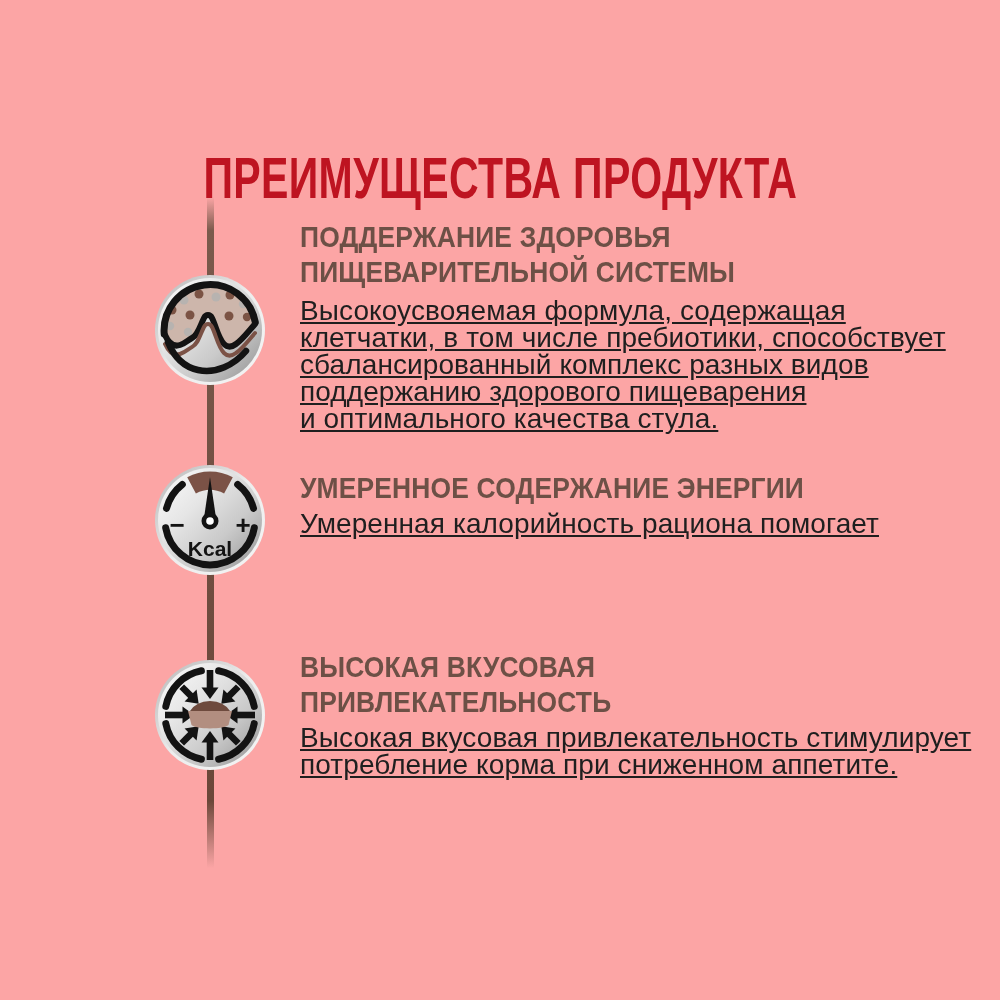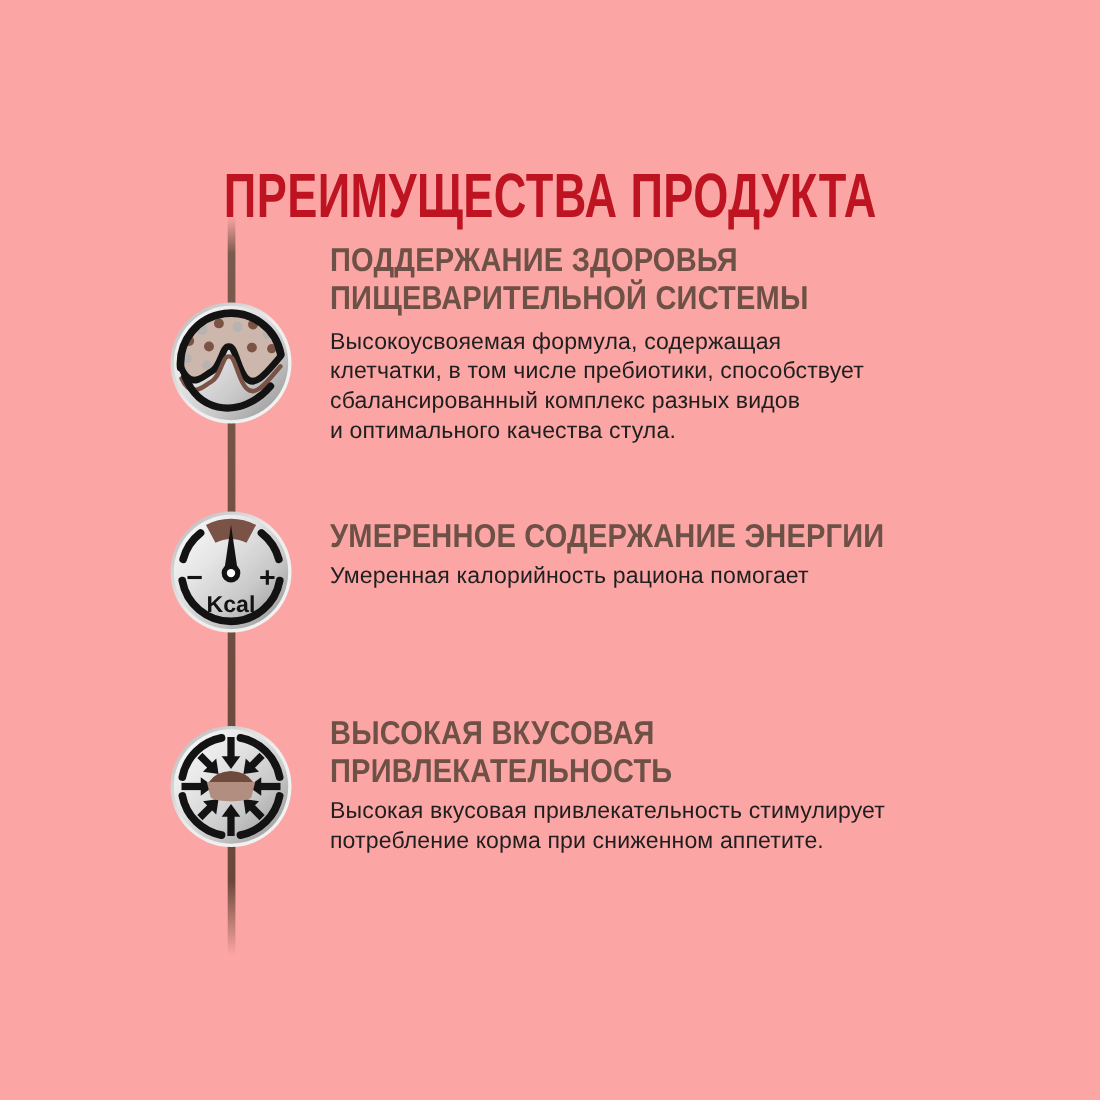--- a/index.html
+++ b/index.html
@@ -39,22 +39,23 @@
     color:var(--brown-heading);font-weight:bold;
     font-size:30px;line-height:35px;letter-spacing:0.2px;
     transform:scaleX(0.88);transform-origin:0 50%;
     white-space:nowrap;
   }
   .h1{top:219px;} .h2{top:470px;} .h3{top:649px;}
 
   .sec-body{
     position:absolute;left:300px;
     color:var(--body-text);
-    font-size:21px;line-height:27px;letter-spacing:0.1px;
+    font-size:28px;line-height:27px;letter-spacing:0.1px;
     white-space:nowrap;
+    text-decoration:underline;
   }
   .b1{top:297px;} .b2{top:510px;} .b3{top:724px;}
 
   .kcal-text{font-family:"Liberation Sans",sans-serif;font-weight:bold;}
 </style>
 </head>
 <body>
 
 <div class="canvas">
 
@@ -171,20 +172,21 @@
   </svg>
 
   <div class="sec-heading h1">
     <div>ПОДДЕРЖАНИЕ ЗДОРОВЬЯ</div>
     <div>ПИЩЕВАРИТЕЛЬНОЙ СИСТЕМЫ</div>
   </div>
   <div class="sec-body b1">
     <div>Высокоусвояемая формула, содержащая</div>
     <div>клетчатки, в том числе пребиотики, способствует</div>
     <div>сбалансированный комплекс разных видов</div>
+    <div>поддержанию здорового пищеварения</div>
     <div>и оптимального качества стула.</div>
   </div>
 
   <div class="sec-heading h2">
     <div>УМЕРЕННОЕ СОДЕРЖАНИЕ ЭНЕРГИИ</div>
   </div>
   <div class="sec-body b2">
     <div>Умеренная калорийность рациона помогает</div>
   </div>
 

